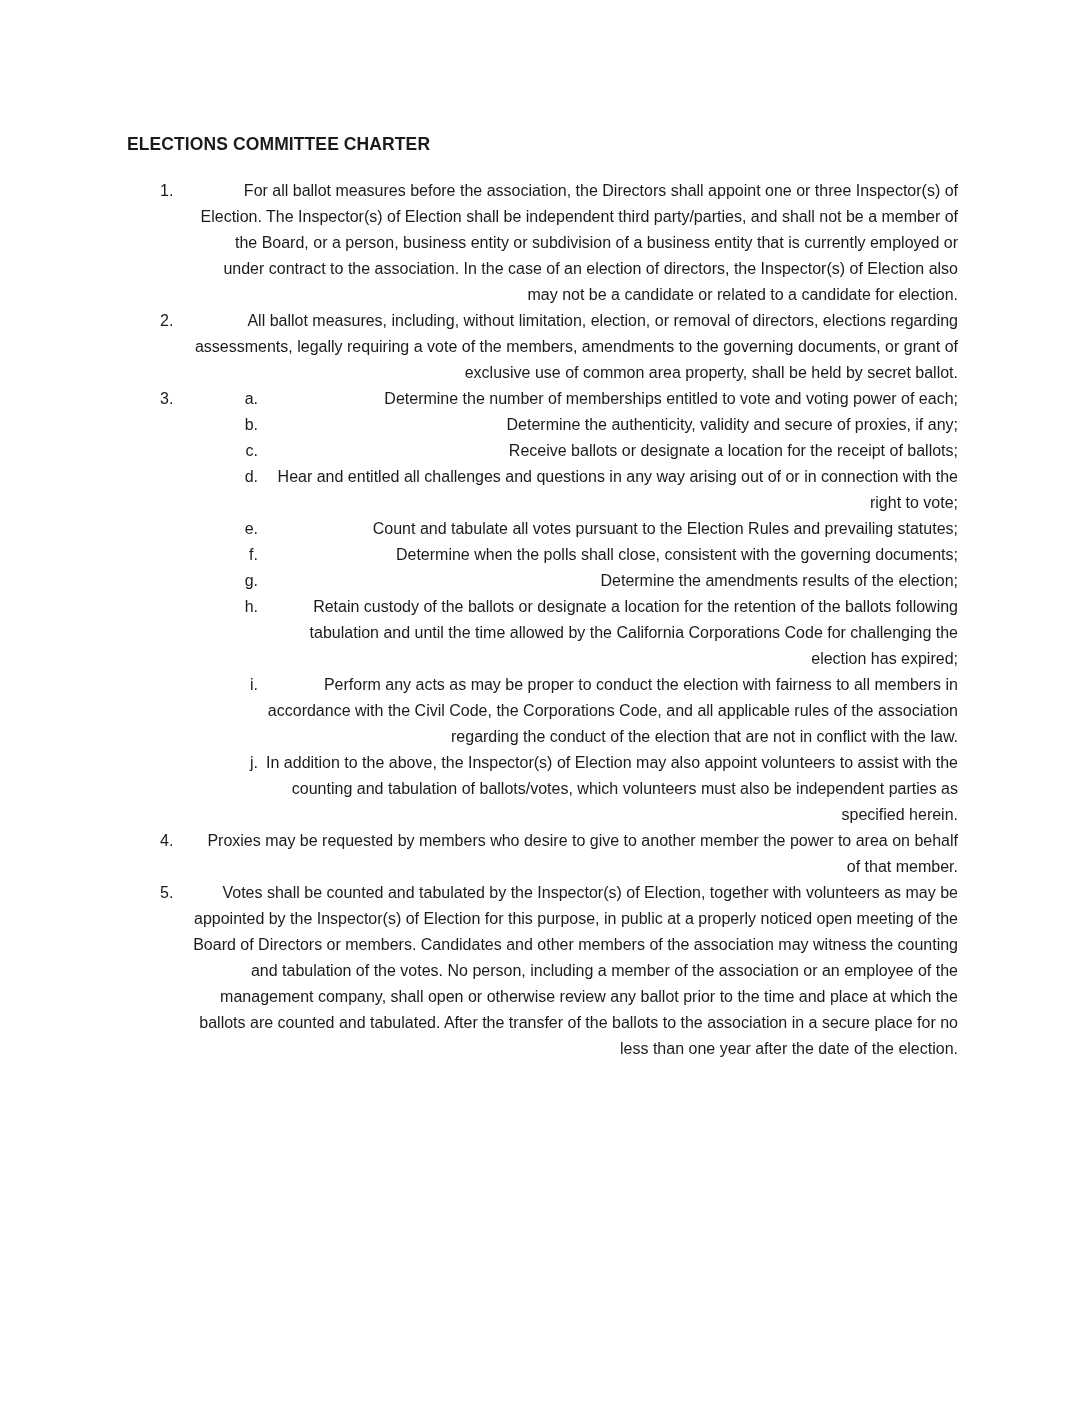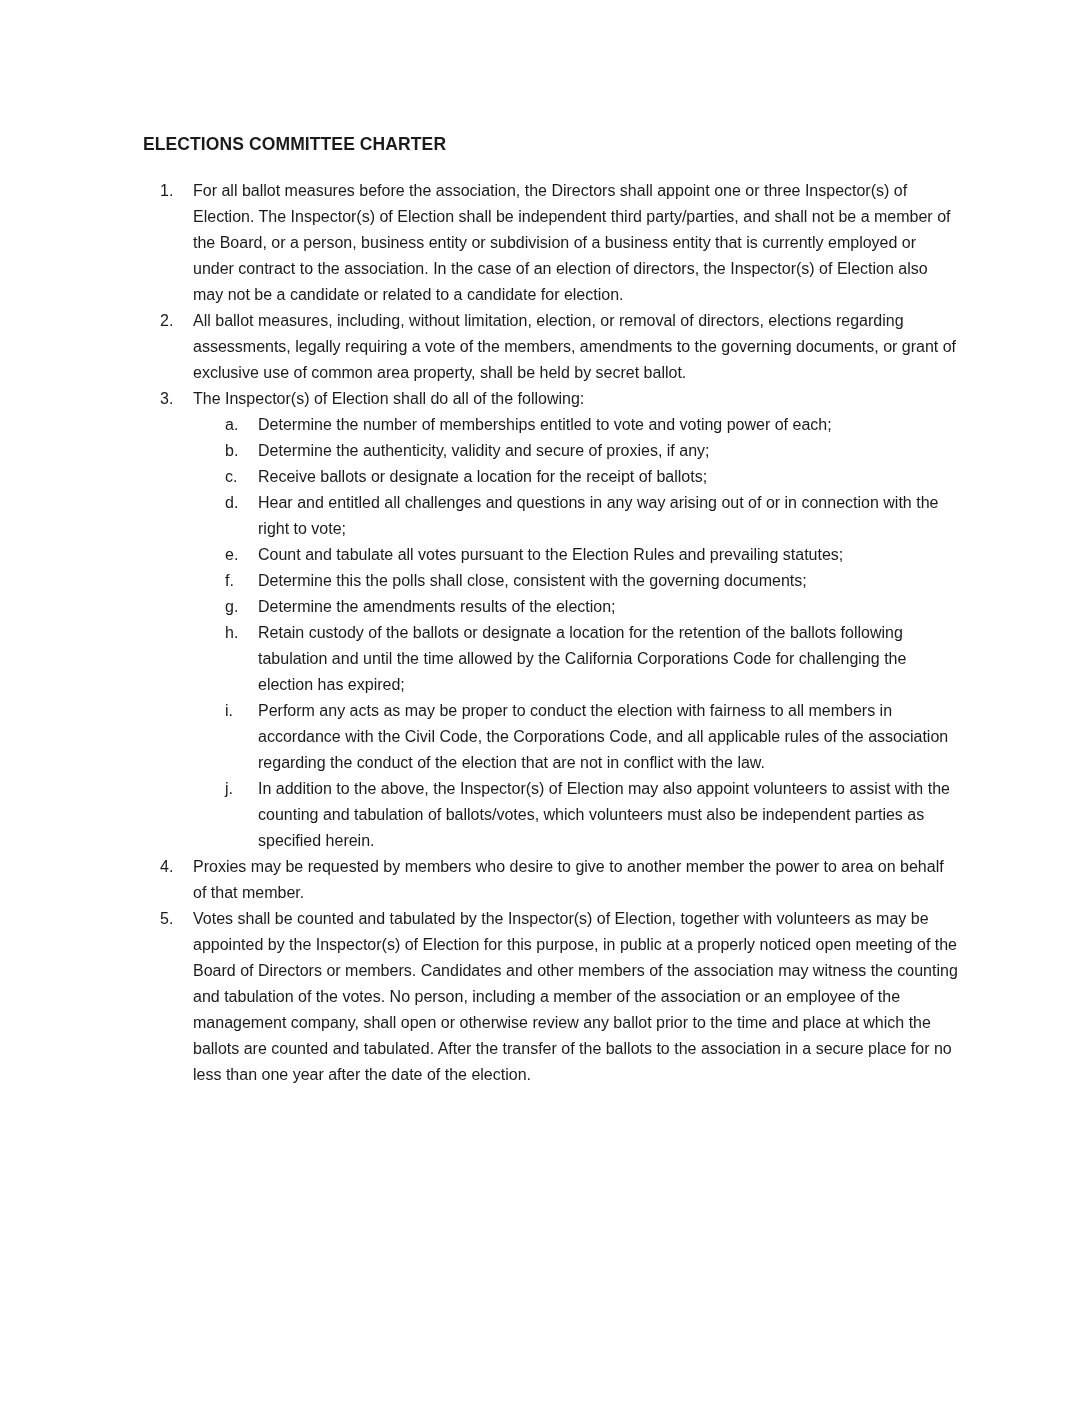--- a/index.html
+++ b/index.html
@@ -18,21 +18,21 @@
     box-sizing: border-box;
     width: 1088px;
     height: 1408px;
     padding: 131px 130px 60px 127px;
     background: #ffffff;
   }
   .doc-title {
     font-size: 17.5px;
     font-weight: bold;
     letter-spacing: 0.1px;
-    margin: 0 0 21px 16px;
+    margin: 0 0 21px 0;
     line-height: 26px;
   }
   .intro {
     font-size: 16px;
     line-height: 26px;
     margin: 0 0 13px 0;
   }
   .main-list {
     margin-left: 33px; 
   }
@@ -41,20 +41,21 @@
     font-size: 16px;
     line-height: 26px;
   }
   .li > .marker {
     flex: 0 0 33px;
     width: 33px;
   }
   .li > .body {
     flex: 1 1 auto;
     min-width: 0;
+    text-align: right;
   }
   .sub-list {
     margin-left: 32px; 
   }
   .sub-list .li > .marker {
     flex: 0 0 33px;
   }
 </style>
 </head>
 <body>
@@ -72,21 +73,20 @@
     </div>
 
     <div class="li">
       <span class="marker">2.</span>
       <div class="body">All ballot measures, including, without limitation, election, or removal of directors, elections regarding assessments, legally requiring a vote of the members, amendments to the governing documents, or grant of exclusive use of common area property, shall be held by secret ballot.</div>
     </div>
 
     <div class="li">
       <span class="marker">3.</span>
       <div class="body">
-        <div>The Inspector(s) of Election shall do all of the following:</div>
         <div class="sub-list">
 
           <div class="li">
             <span class="marker">a.</span>
             <div class="body">Determine the number of memberships entitled to vote and voting power of each;</div>
           </div>
 
           <div class="li">
             <span class="marker">b.</span>
             <div class="body">Determine the authenticity, validity and secure of proxies, if any;</div>
@@ -102,21 +102,21 @@
             <div class="body">Hear and entitled all challenges and questions in any way arising out of or in connection with the right to vote;</div>
           </div>
 
           <div class="li">
             <span class="marker">e.</span>
             <div class="body">Count and tabulate all votes pursuant to the Election Rules and prevailing statutes;</div>
           </div>
 
           <div class="li">
             <span class="marker">f.</span>
-            <div class="body">Determine this the polls shall close, consistent with the governing documents;</div>
+            <div class="body">Determine when the polls shall close, consistent with the governing documents;</div>
           </div>
 
           <div class="li">
             <span class="marker">g.</span>
             <div class="body">Determine the amendments results of the election;</div>
           </div>
 
           <div class="li">
             <span class="marker">h.</span>
             <div class="body">Retain custody of the ballots or designate a location for the retention of the ballots following tabulation and until the time allowed by the California Corporations Code for challenging the election has expired;</div>

